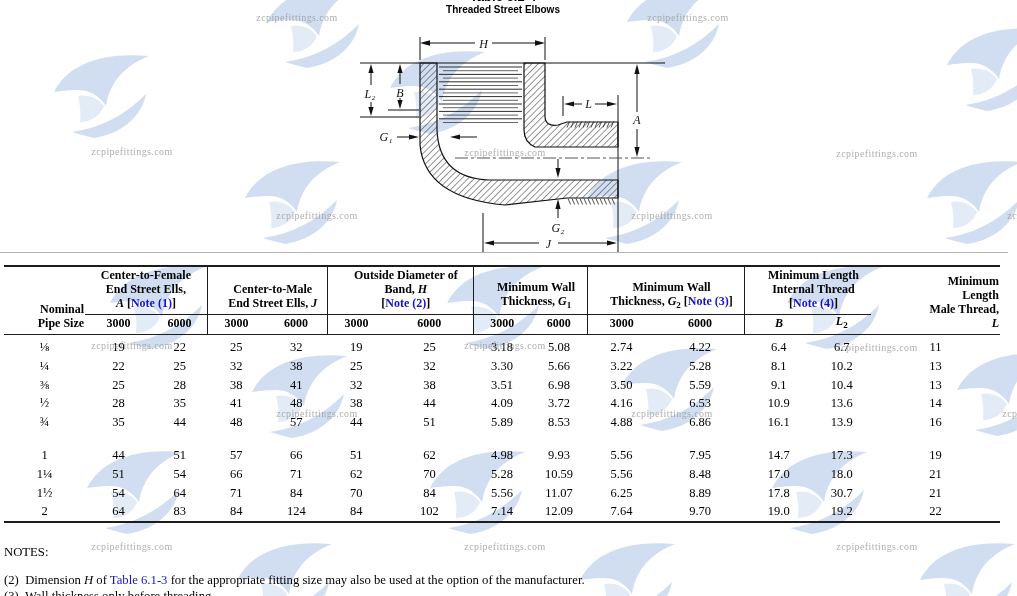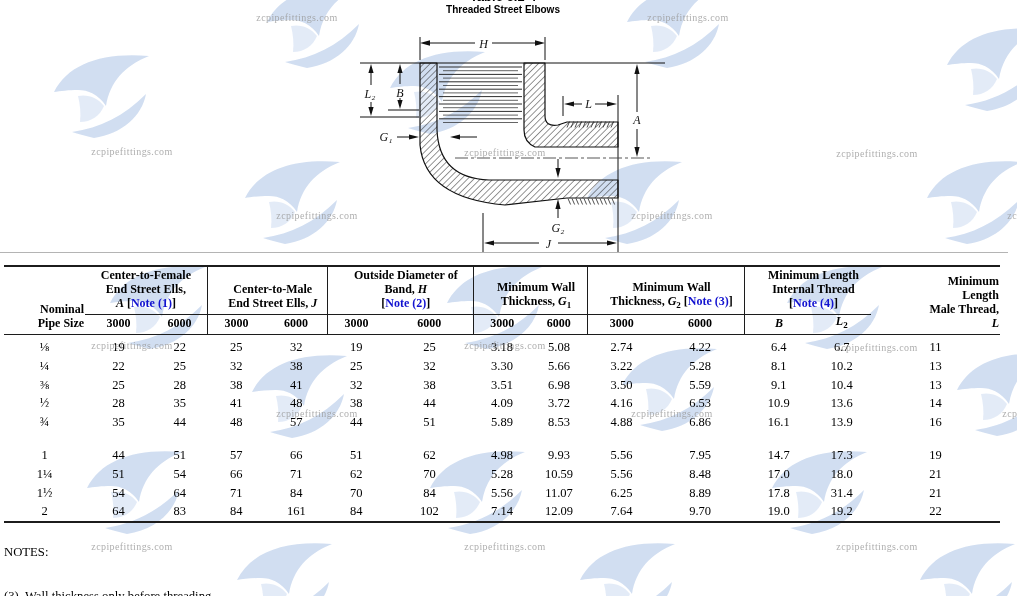--- a/index.html
+++ b/index.html
@@ -426,44 +426,45 @@
             <td>64</td>
             <td>71</td>
             <td>84</td>
             <td>70</td>
             <td>84</td>
             <td>5.56</td>
             <td>11.07</td>
             <td>6.25</td>
             <td>8.89</td>
             <td>17.8</td>
-            <td>31.4</td>
+            <td>30.7</td>
             <td>21</td>
           </tr>
           <tr>
             <td>2</td>
             <td>64</td>
             <td>83</td>
             <td>84</td>
-            <td>161</td>
+            <td>124</td>
             <td>84</td>
             <td>102</td>
             <td>7.14</td>
             <td>12.09</td>
             <td>7.64</td>
             <td>9.70</td>
             <td>19.0</td>
             <td>19.2</td>
             <td>22</td>
           </tr>
         </tbody>
     </table>
   </div>
 
   <div class="note-line" style="top:545px">NOTES:</div>
+  <div class="note-line" style="top:573px">(2)&nbsp; Dimension <i>H</i> of <span class="lnk">Table 6.1-3</span> for the appropriate fitting size may also be used at the option of the manufacturer.</div>
   <div class="note-line" style="top:589px">(3)&nbsp; Wall thickness only before threading.</div>
 
 <span class="wm-text" style="left: 297px; top: 17px;">zcpipefittings.com</span>
     <span class="wm-text" style="left: 688px; top: 17px;">zcpipefittings.com</span>
     <span class="wm-text" style="left: 132px; top: 151px;">zcpipefittings.com</span>
     <span class="wm-text" style="left: 505px; top: 152px;">zcpipefittings.com</span>
     <span class="wm-text" style="left: 877px; top: 153px;">zcpipefittings.com</span>
     <span class="wm-text" style="left: 317px; top: 215px;">zcpipefittings.com</span>
     <span class="wm-text" style="left: 672px; top: 215px;">zcpipefittings.com</span>
     <span class="wm-text" style="left: 1048px; top: 215px;">zcpipefittings.com</span>

